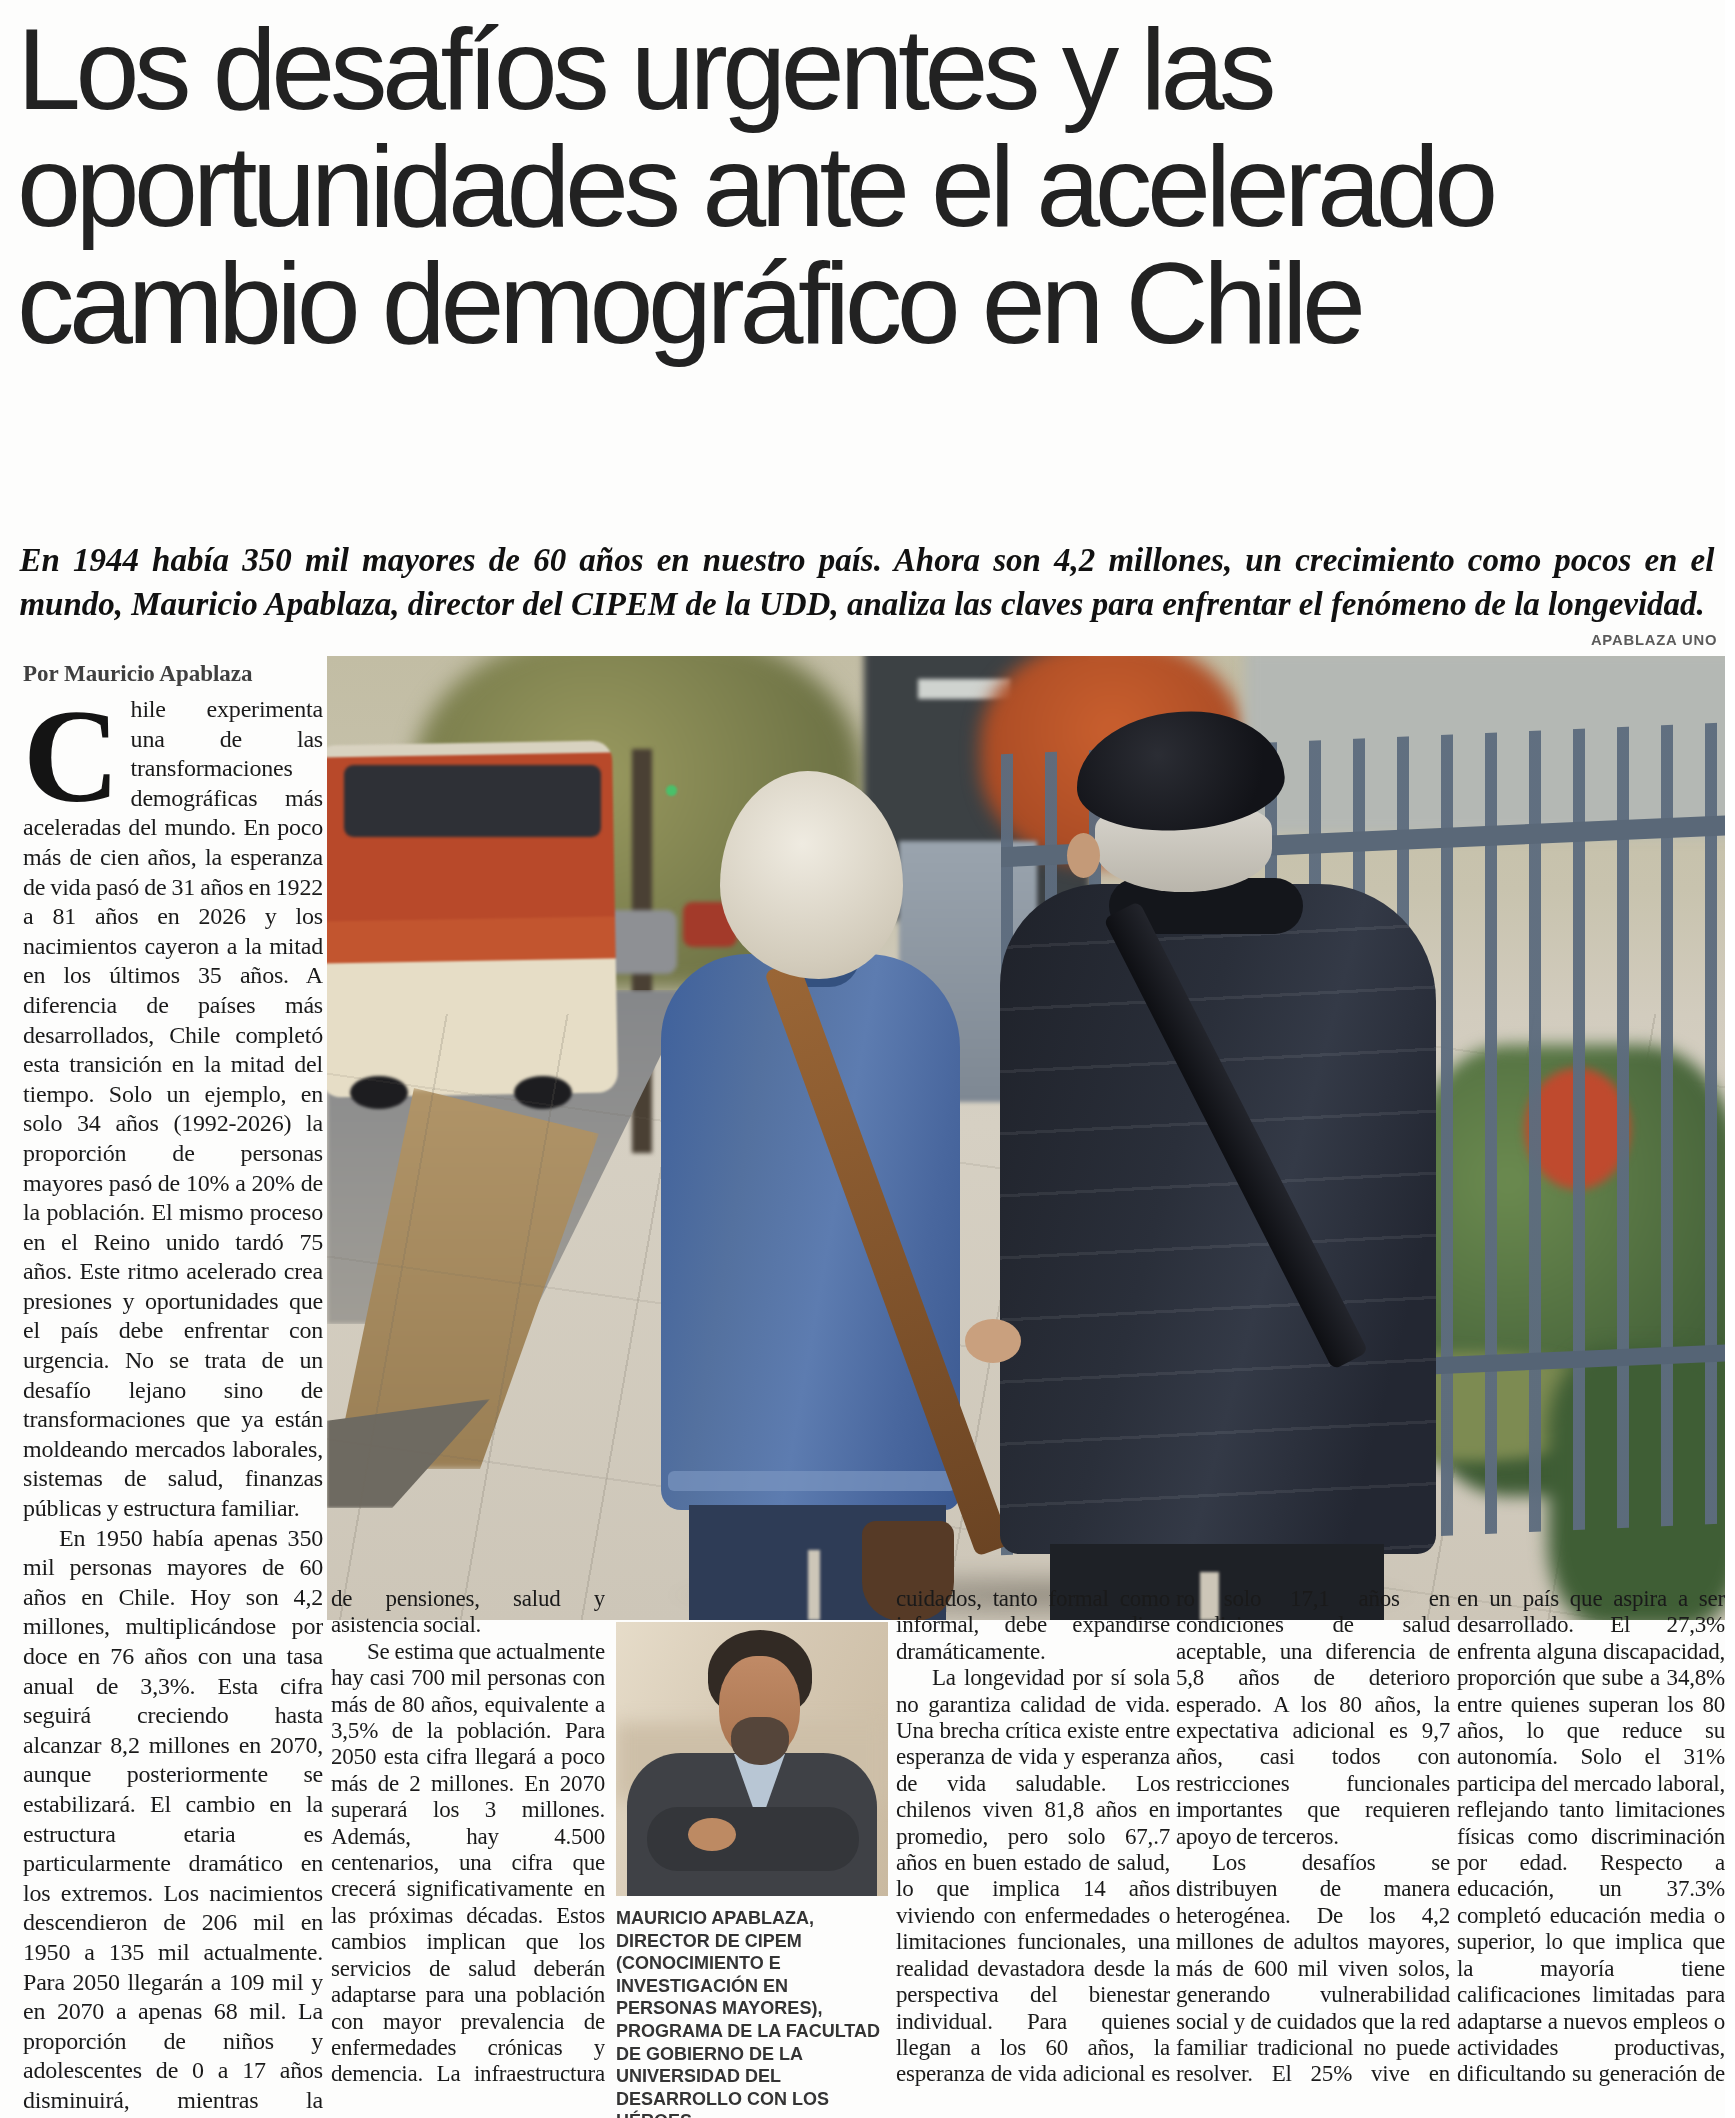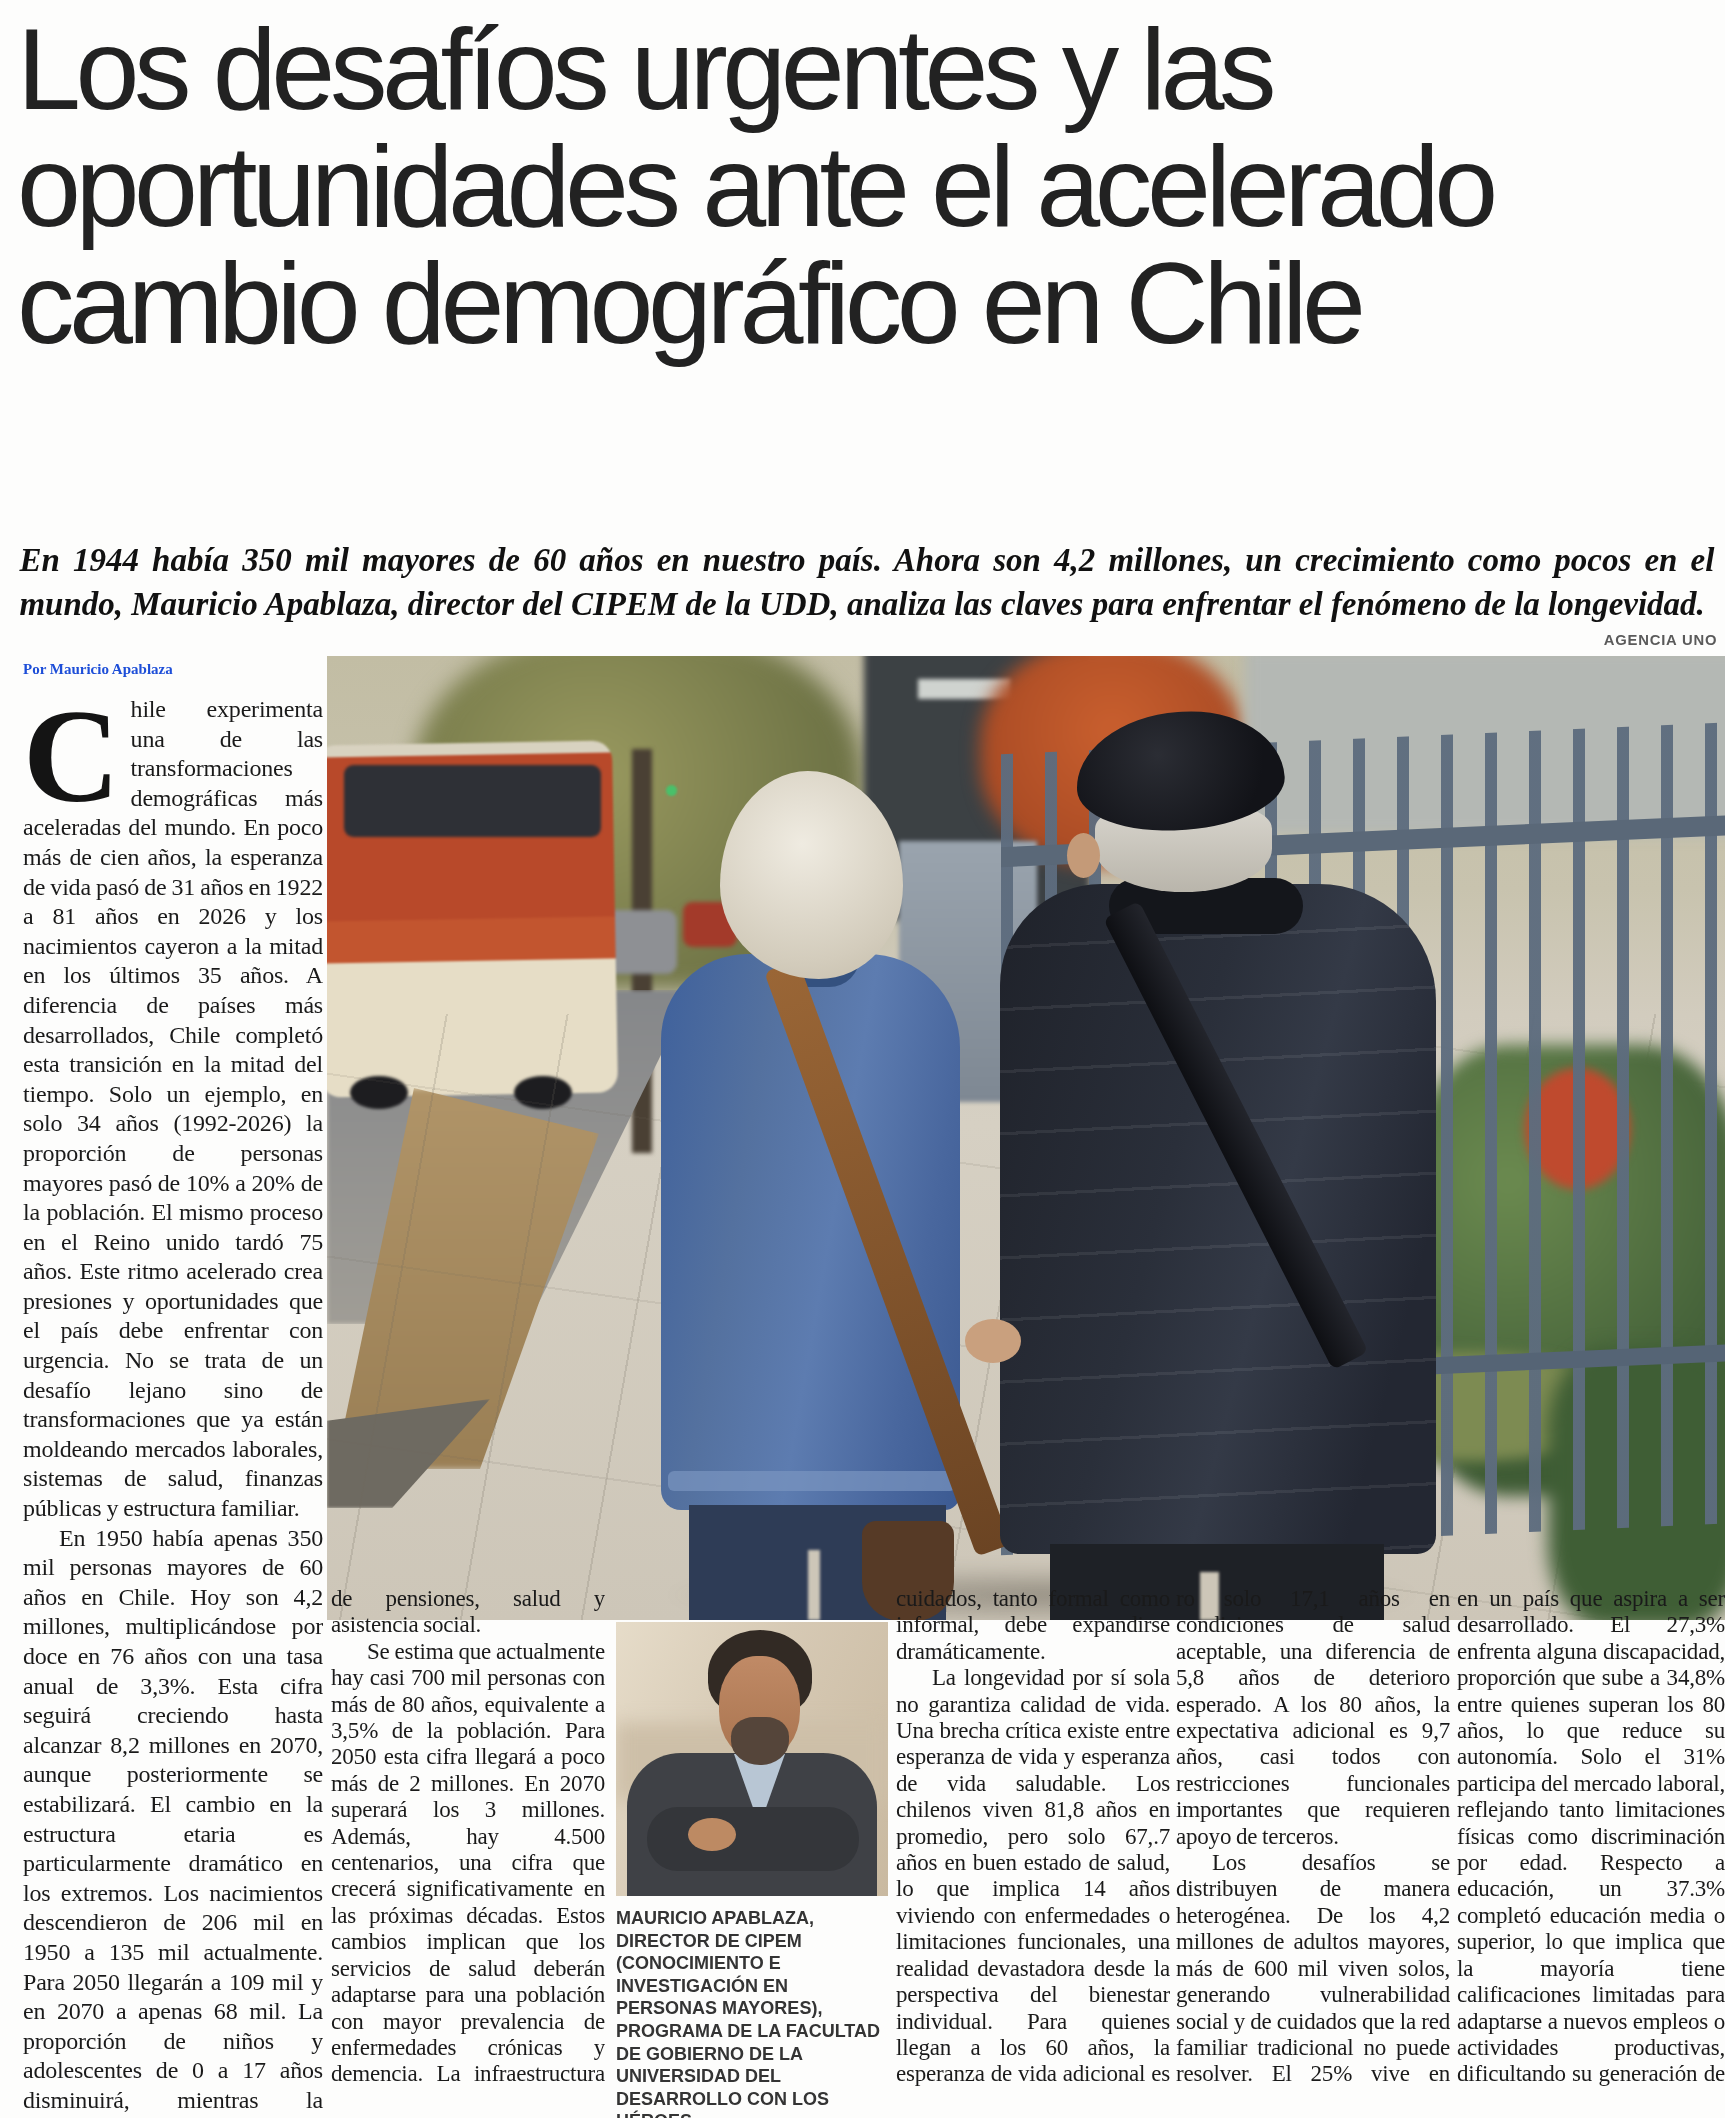--- a/index.html
+++ b/index.html
@@ -8,21 +8,21 @@
 
   
   .headline{position:absolute;left:17px;top:11px;width:1703px;
             font-family:"Liberation Sans",sans-serif;font-weight:400;
             font-size:115px;line-height:117px;letter-spacing:-5.4px;color:#222;
             font-stretch:condensed;}
   .subheadline{position:absolute;left:19.4px;top:538px;width:1695px;
             font-style:italic;font-weight:700;font-size:33px;line-height:44px;
             text-align:justify;color:#111;}
 
-  .byline{position:absolute;left:23px;top:661px;font-weight:700;font-size:15px;color:#1d4ed8;}
+  .byline{position:absolute;left:23px;top:661px;font-weight:700;font-size:23px;color:#404040;}
   .credit{position:absolute;right:7.8px;top:632px;font-family:"Liberation Sans",sans-serif;
           font-weight:700;font-size:14.8px;letter-spacing:0.8px;color:#5a5a5a;}
 
   
   .col{position:absolute;text-align:justify;font-size:24px;line-height:29.6px;
        overflow:hidden;hyphens:auto;-webkit-hyphens:auto;word-spacing:-0.8px;letter-spacing:-0.2px;}
   .col p{margin:0;}
   .col p.indent{text-indent:36px;}
   .col1{left:23px;top:695px;width:300px;height:1419px;}
   .bcol{top:1586px;height:506px;font-size:23px;line-height:26.4px;}
@@ -134,21 +134,21 @@
 
   <div class="headline">
     <div>Los desafíos urgentes y las</div>
     <div>oportunidades ante el acelerado</div>
     <div>cambio demográfico en Chile</div>
   </div>
 
   <div class="subheadline">En 1944 había 350 mil mayores de 60 años en nuestro país. Ahora son 4,2 millones, un crecimiento como pocos en el mundo, Mauricio Apablaza, director del CIPEM de la UDD, analiza las claves para enfrentar el fenómeno de la longevidad.</div>
 
   <div class="byline">Por Mauricio Apablaza</div>
-  <div class="credit">AGENCIA UNO</div>
+  <div class="credit">APABLAZA UNO</div>
 
   <div class="photo">
     <div>
       <div class="tree1"></div>
         <div class="bld-dark"></div>
         <div class="sign1"></div>
       <div class="orange1"></div>
         <div class="bld-light"></div>
         <div class="wall"></div>
       <div class="trunk1"></div>

